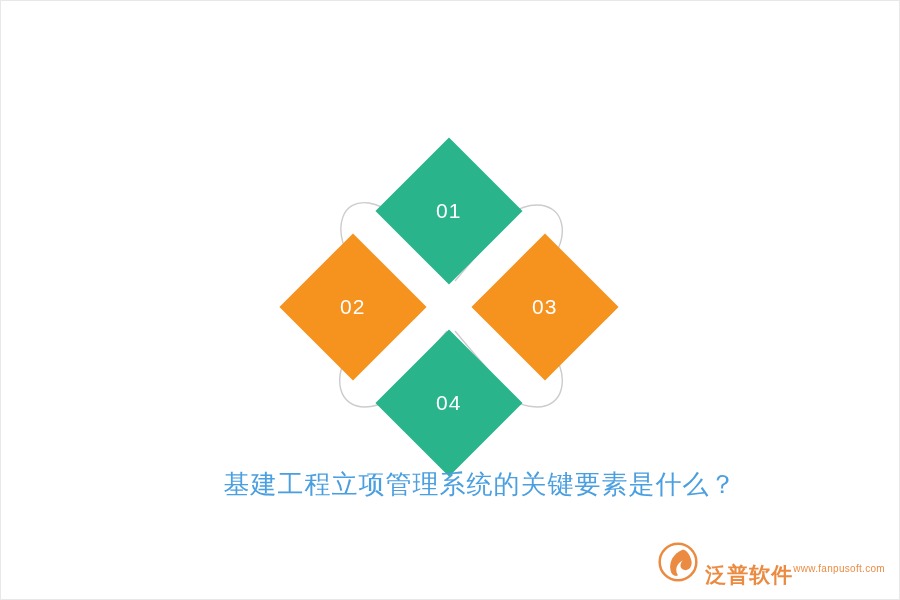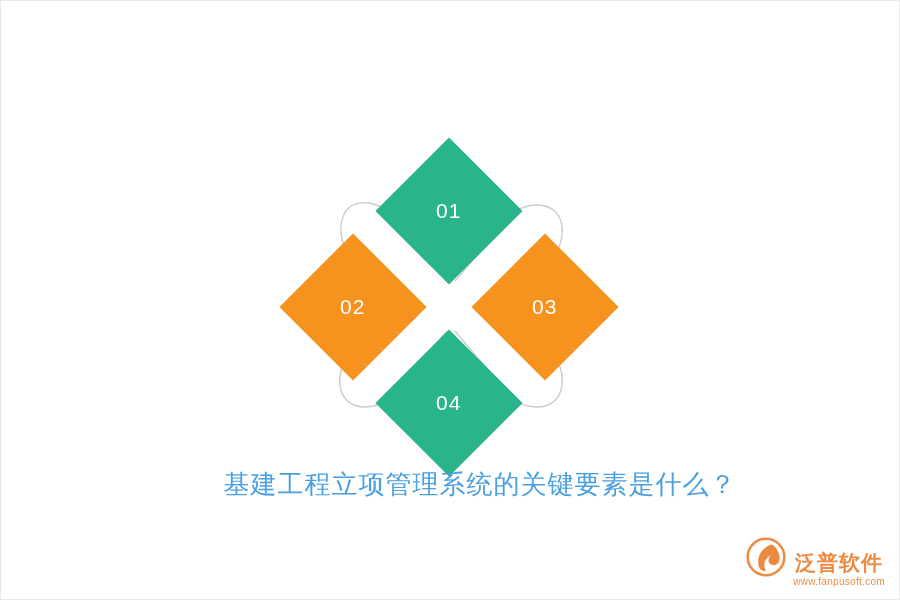--- a/index.html
+++ b/index.html
@@ -82,22 +82,21 @@
     opacity: 0.85;
   }
   #watermark .wm-mark {
     width: 40px;
     height: 40px;
     margin-right: 7px;
     flex: 0 0 auto;
   }
   #watermark .wm-text {
     display: flex;
-    flex-direction: column;
-    align-items: center;
+    align-items: flex-start;
     line-height: 1.15;
     margin-top: 25px;
   }
   #watermark .wm-name {
     font-size: 21px;
     font-weight: bold;
     color: #e87722;
     font-family: "DejaVu Sans", sans-serif;
     letter-spacing: 1px;
   }

